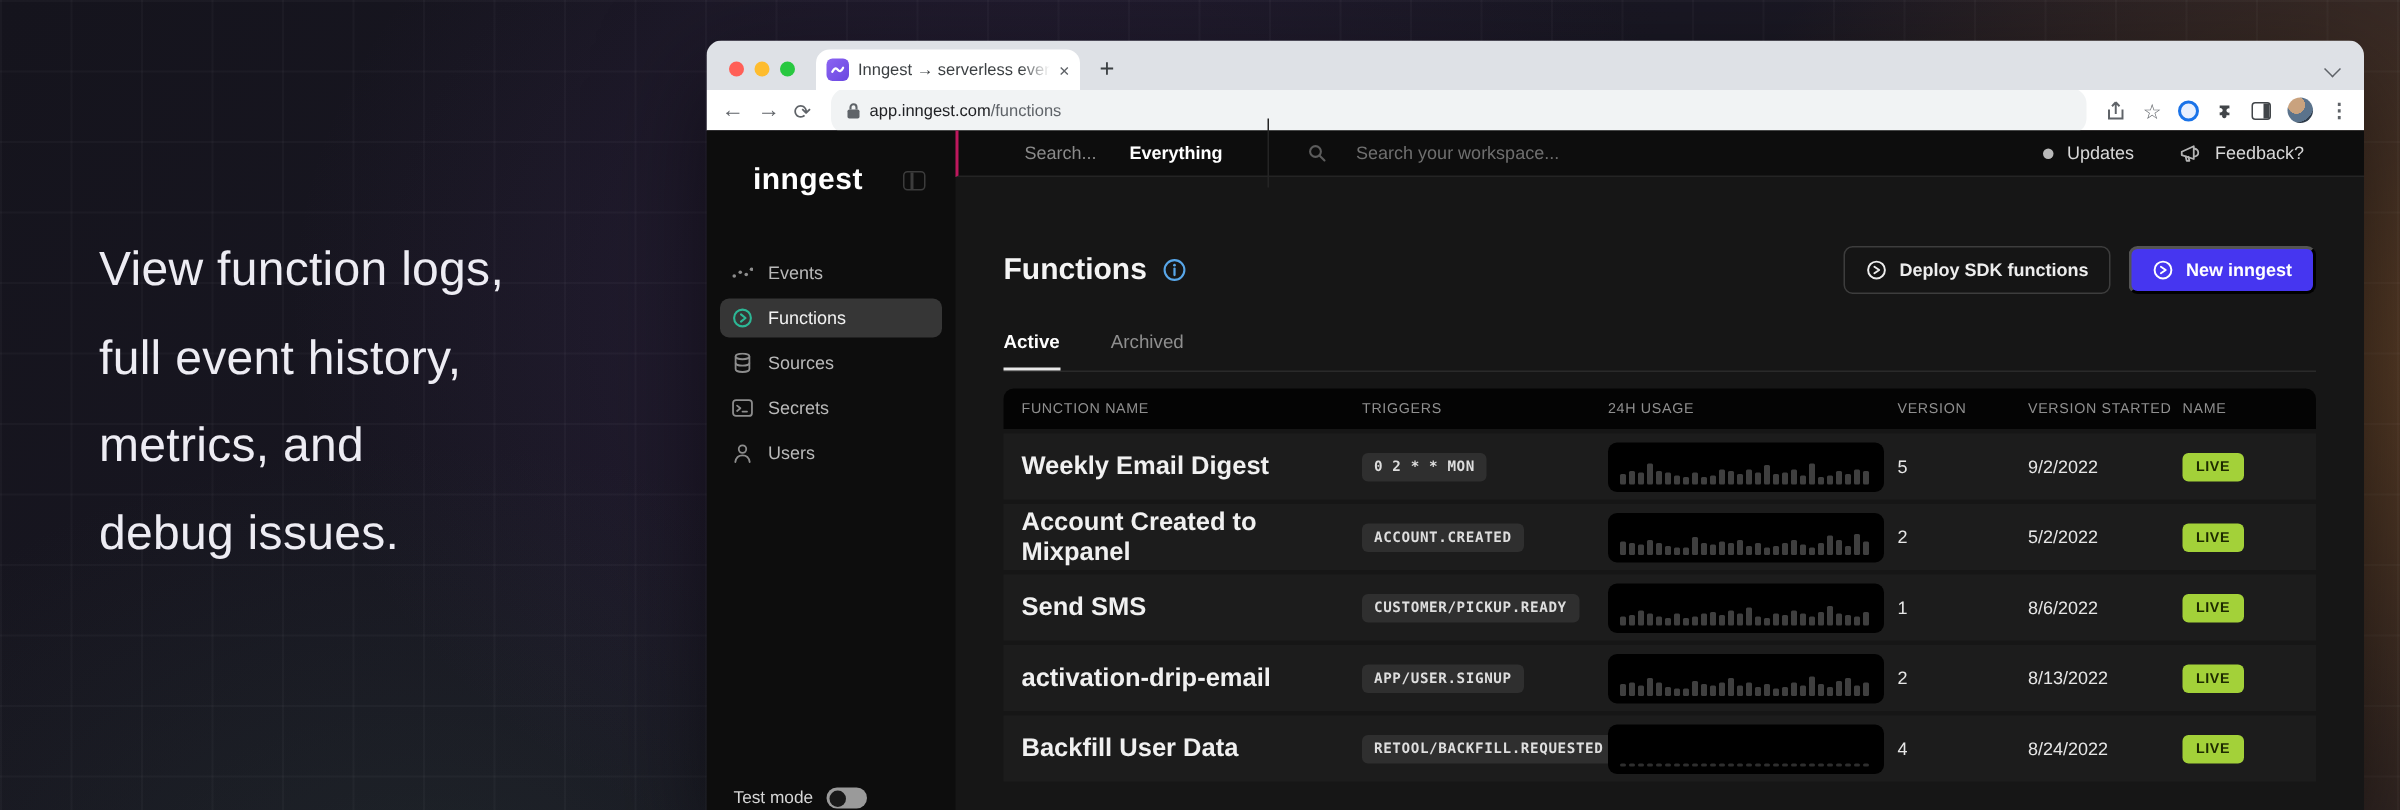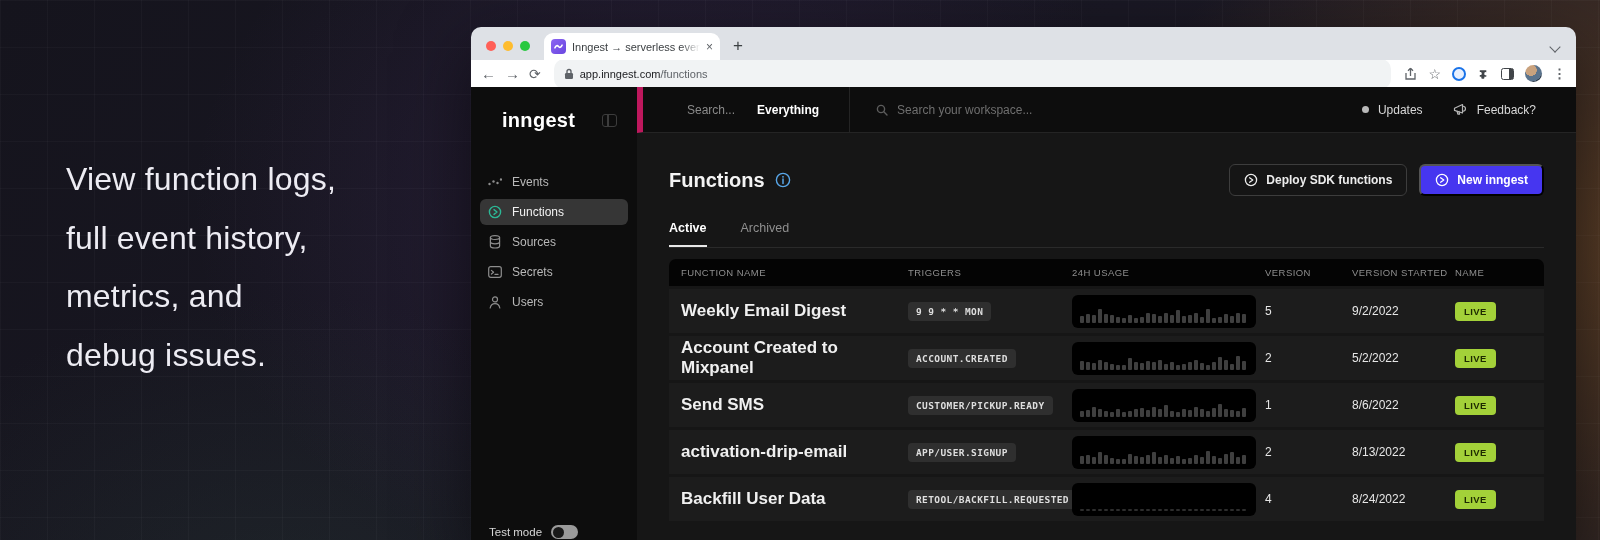--- a/index.html
+++ b/index.html
@@ -49,22 +49,22 @@
     padding:0 10px; gap:6px; margin:0 4px; }
   .url { font-size:11px; color:#202124; }
   .url .path { color:#5f6368; }
   .tb-icons { display:flex; align-items:center; gap:11px; }
   .avatar { width:17px; height:17px; border-radius:50%;
     background:radial-gradient(circle at 35% 30%,#c9a27e 0 35%,#5b738c 36% 70%,#2e3b4a 71%); }
 
   
   .app { position:absolute; top:60px; left:0; right:0; bottom:0; background:#161616; color:#e8e8e8; }
   .sidebar { position:absolute; left:0; top:0; bottom:0; width:166px; background:#0d0d0d; }
-  .appnav { position:absolute; left:166px; right:0; top:0; height:46px; background:#0d0d0d;
-    border-left:6px solid #be185d; border-bottom:1px solid #242424;
+  .appnav { position:absolute; left:166px; right:0; top:0; height:31px; background:#0d0d0d;
+    border-left:2px solid #be185d; border-bottom:1px solid #242424;
     display:flex; align-items:center; padding:0 40px 0 44px; }
 
   .logo-row { display:flex; align-items:center; justify-content:space-between; padding:22px 20px 0 31px; }
   .logo { color:#fff; font-size:20px; font-weight:700; letter-spacing:.3px; }
   .collapse-icon { width:15px; height:13px; border:1.5px solid #3c3c3c; border-radius:3px; position:relative; }
   .collapse-icon::after { content:""; position:absolute; left:4px; top:0; bottom:0; width:1.5px; background:#3c3c3c; }
 
   .menu { margin-top:37px; padding:0 9px; display:flex; flex-direction:column; gap:4px; }
   .menu-item { display:flex; align-items:center; gap:10px; height:26px; padding:0 8px; border-radius:6px;
     color:#b9b9b9; font-size:12px; }
@@ -73,21 +73,21 @@
   .menu-item.active .ic { color:var(--teal,#2cb795); }
 
   .testmode { position:absolute; left:18px; bottom:8px; display:flex; align-items:center; gap:9px; }
   .testmode-label { font-size:11.5px; color:#d6d6d6; }
   .toggle { width:27px; height:14px; border-radius:8px; background:#9a9a9a; position:relative; }
   .toggle .knob { position:absolute; left:1.5px; top:1.5px; width:11px; height:11px; border-radius:50%; background:#191919; }
 
   .nav-search-label { font-size:12px; color:#8a8a8a; }
   .nav-scope { font-size:12px; color:#fff; font-weight:700; margin-left:22px; }
   .nav-div { width:1px; height:46px; background:#242424; margin:0 26px 0 30px; }
-  .nav-ws { display:flex; align-items:center; gap:9px; color:#6f6f6f; font-size:12px; }
+  .nav-ws { display:flex; align-items:center; gap:20px; color:#6f6f6f; font-size:12px; }
   .nav-right { margin-left:auto; display:flex; align-items:center; gap:30px; }
   .nav-updates, .nav-feedback { display:flex; align-items:center; gap:9px; font-size:12px; color:#d8d8d8; }
   .dot { width:7px; height:7px; border-radius:50%; background:#b9b9b9; }
 
   .main { position:absolute; left:166px; right:0; top:46px; bottom:0; padding:30px 32px 0 32px; }
   .page-head { display:flex; align-items:center; height:34px; }
   .page-title { font-size:20px; font-weight:700; color:#f4f4f4; }
   .info-ic { margin-left:10px; }
   .head-actions { margin-left:auto; display:flex; gap:12px; }
   .btn { height:32px; border-radius:6px; display:flex; align-items:center; gap:8px; font-size:12px;
@@ -310,21 +310,21 @@
             <span class="th">FUNCTION NAME</span>
             <span class="th">TRIGGERS</span>
             <span class="th">24H USAGE</span>
             <span class="th">VERSION</span>
             <span class="th">VERSION STARTED</span>
             <span class="th">NAME</span>
           </div>
           <div class="tbody">
   <div class="trow">
     <span class="fn-name">Weekly Email Digest</span>
-    <span class="trigger-badge">9 9 * * MON</span>
+    <span class="trigger-badge">0 2 * * MON</span>
     <span class="spark">
                   <span class="bar" style="height: 6.45px;"></span>
                   <span class="bar" style="height: 8.75px;"></span>
                   <span class="bar" style="height: 7.6px;"></span>
                   <span class="bar" style="height: 13.35px;"></span>
                   <span class="bar" style="height: 8.75px;"></span>
                   <span class="bar" style="height: 7.6px;"></span>
                   <span class="bar" style="height: 5.3px;"></span>
                   <span class="bar" style="height: 4.15px;"></span>
                   <span class="bar" style="height: 7.6px;"></span>

